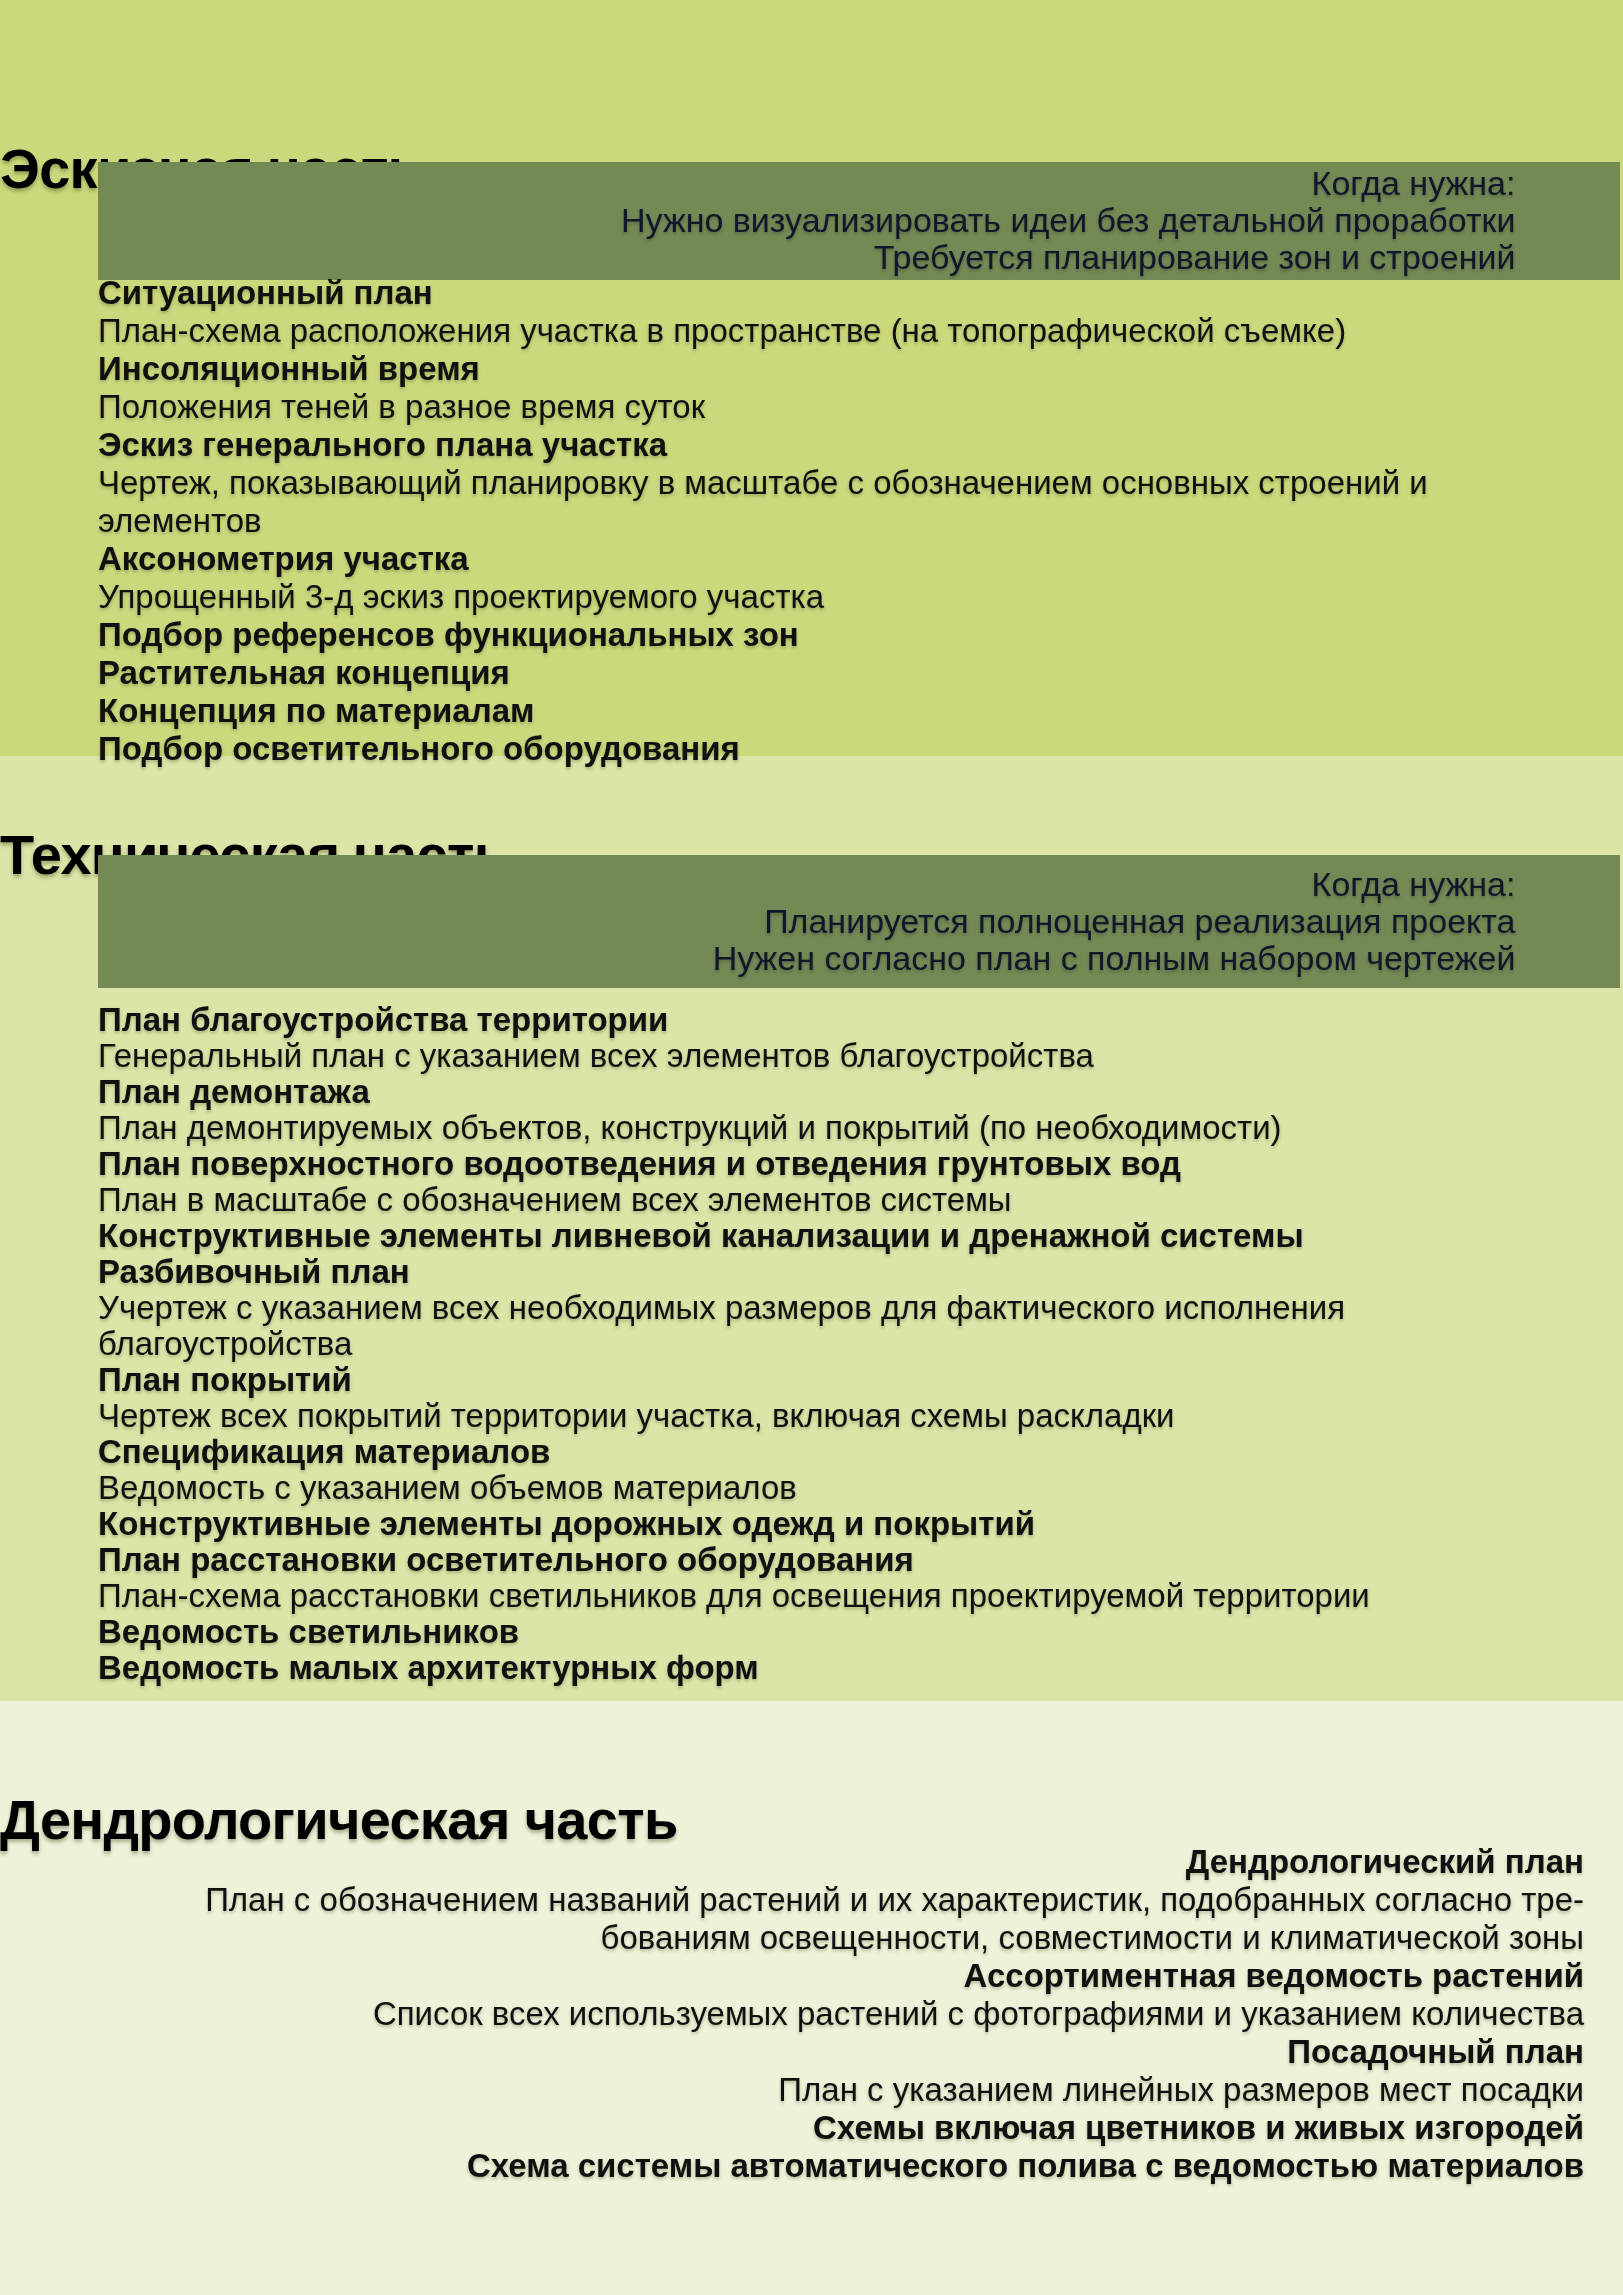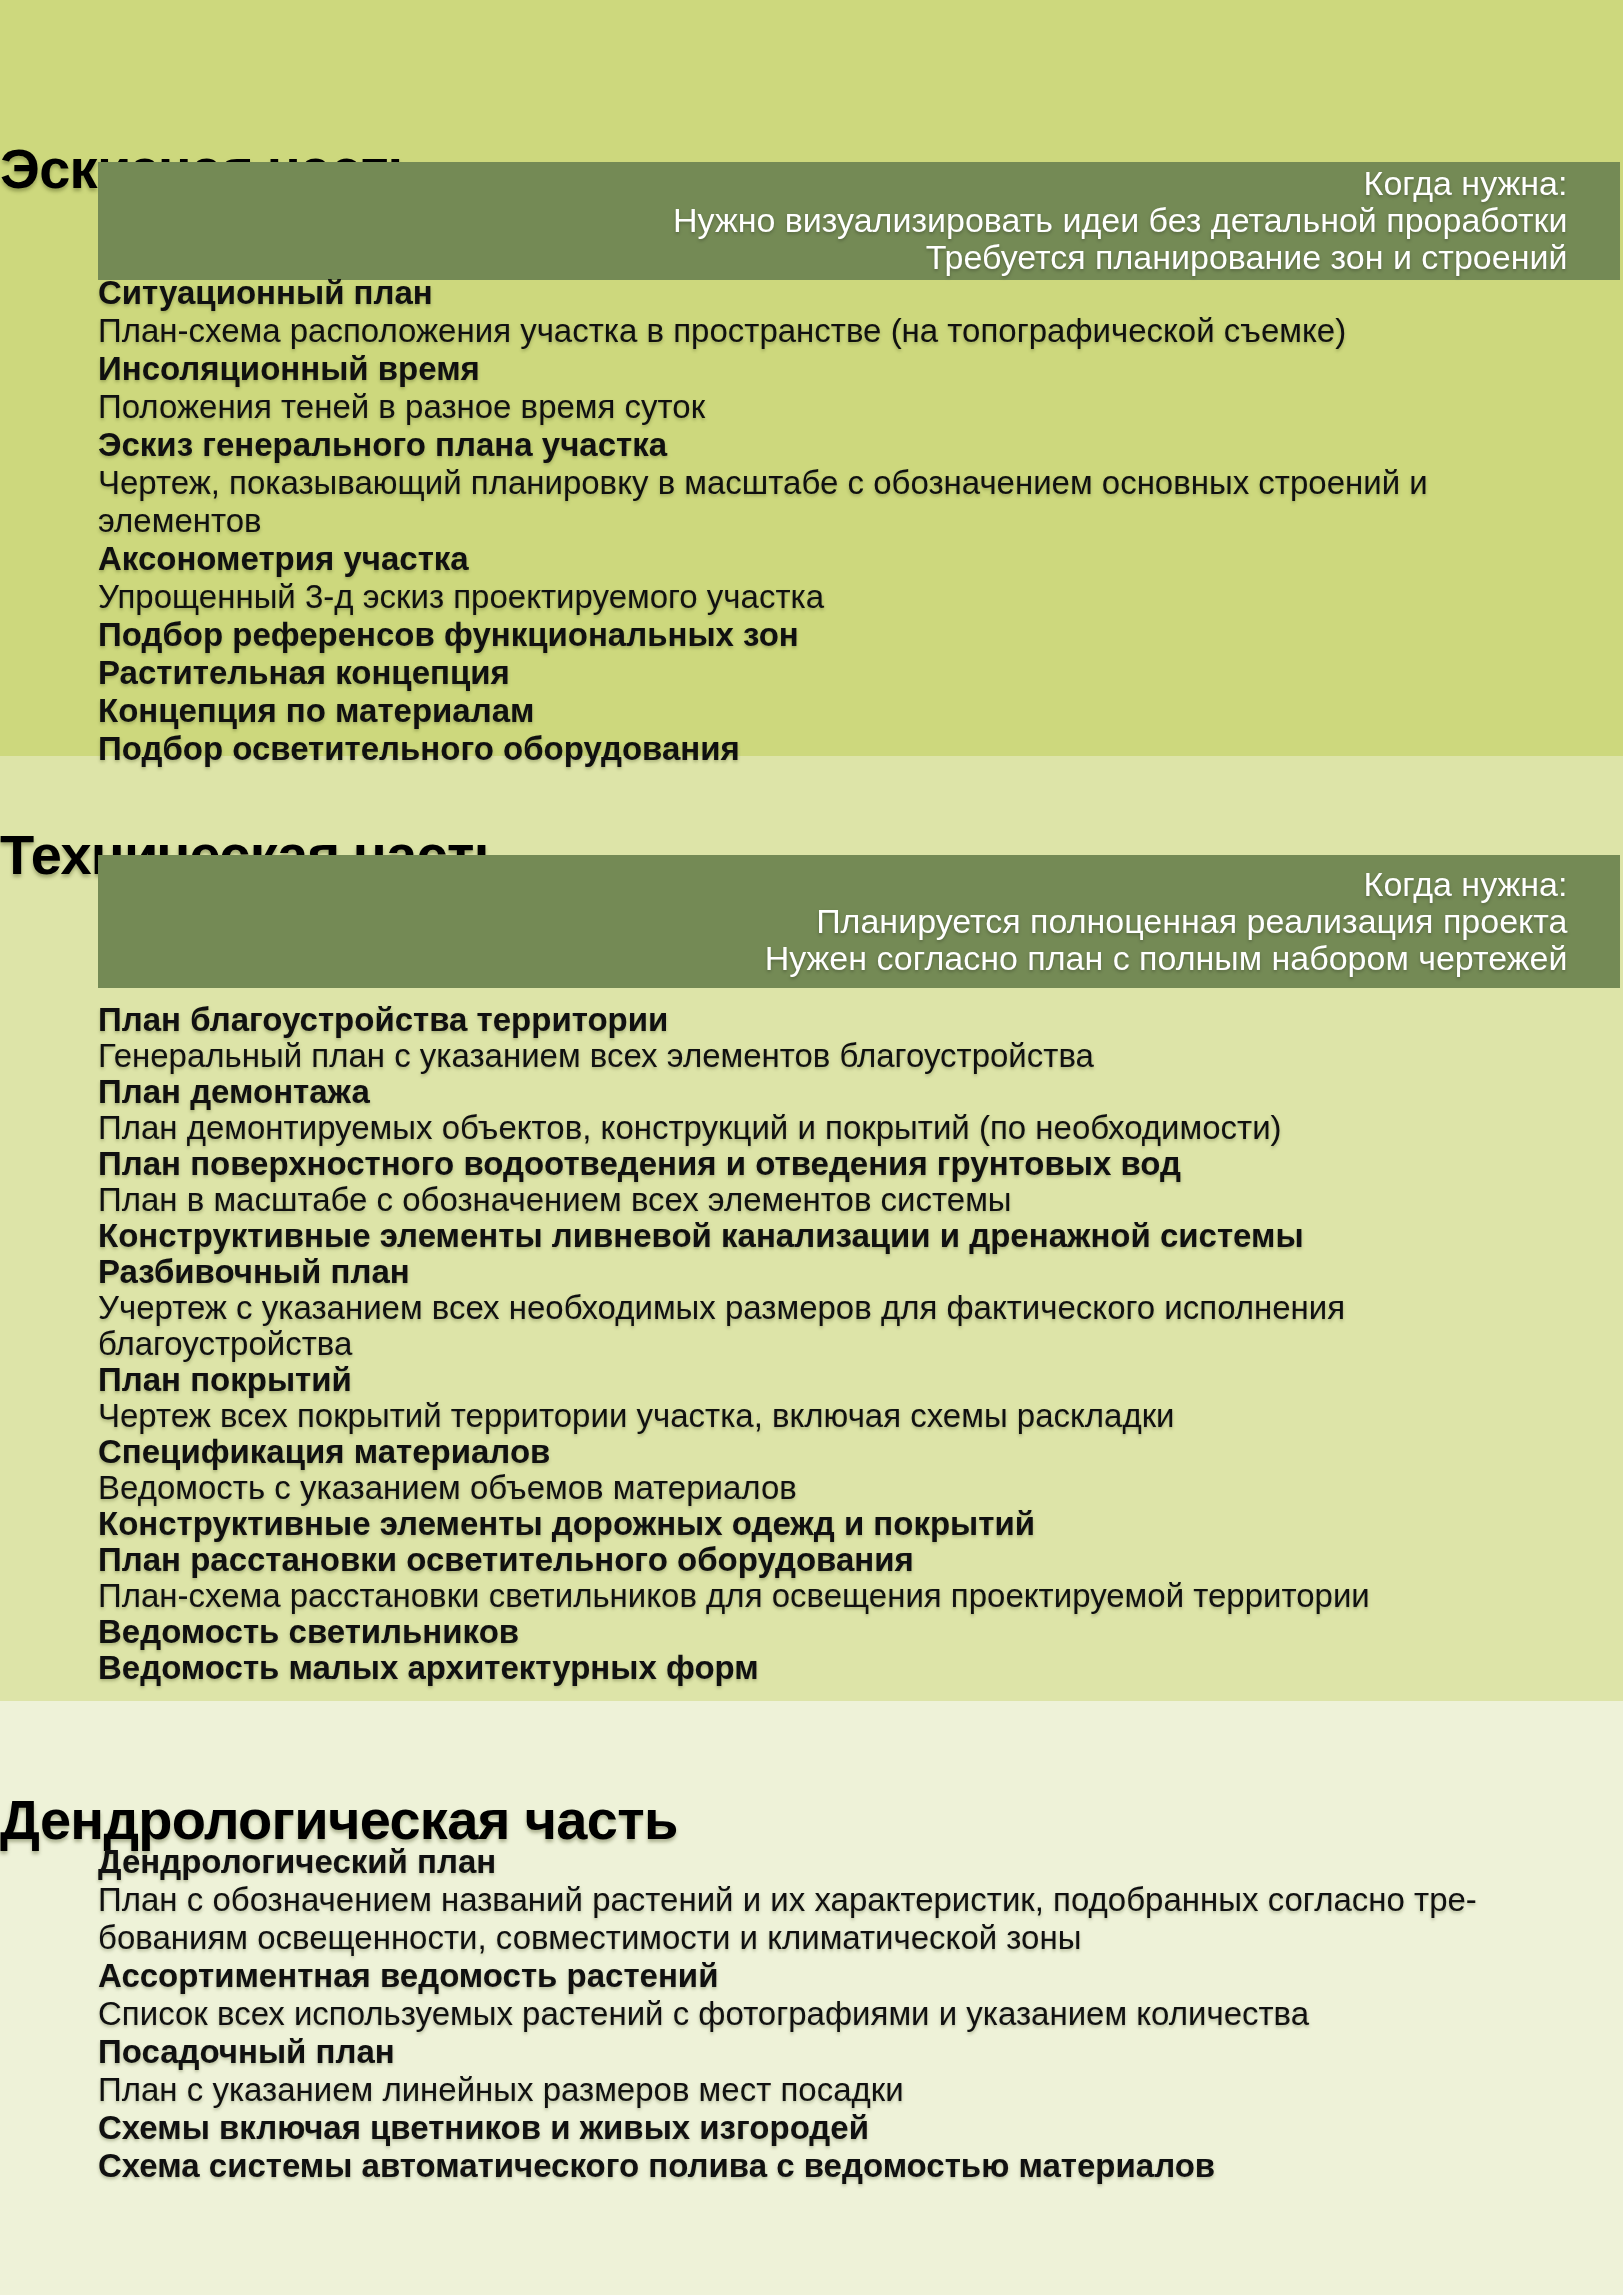--- a/index.html
+++ b/index.html
@@ -27,38 +27,38 @@
     white-space:nowrap;
   }
   .t1{top:98px;}
   .t2{top:784px;}
   .t3{top:1749px;}
 
   
   .banner{
     position:absolute;left:98px;right:2.6px;
     background:#748a55;
-    color:#ffffff;
+    color:#0f172a;
     text-align:right;
-    padding-right:53px;
+    padding-right:105px;
     font-size:34px;font-weight:400;line-height:37px;
     text-shadow:0 2px 3.3px rgba(0,0,0,.25);
   }
   .b1{top:162px;padding-top:3.3px;padding-bottom:3.3px;}
   .b2{top:855px;padding-top:11px;padding-bottom:11px;}
 
   
   .list{
     position:absolute;left:98px;right:39px;
     font-size:33px;
     text-shadow:0 2px 3.3px rgba(45,55,10,.30);
   }
   .l1{top:274px;line-height:38px;}
   .l2{top:1002px;line-height:36px;}
-  .l3{top:1843px;line-height:38px;}
+  .l3{top:1843px;line-height:38px;text-align:right;}
   .line{white-space:nowrap;}
   .line.bold{font-weight:700;}
 </style>
 </head>
 <body>
 
 <div class="page">
 
   <div class="bg bg1"></div>
   <div class="bg bg2"></div>

